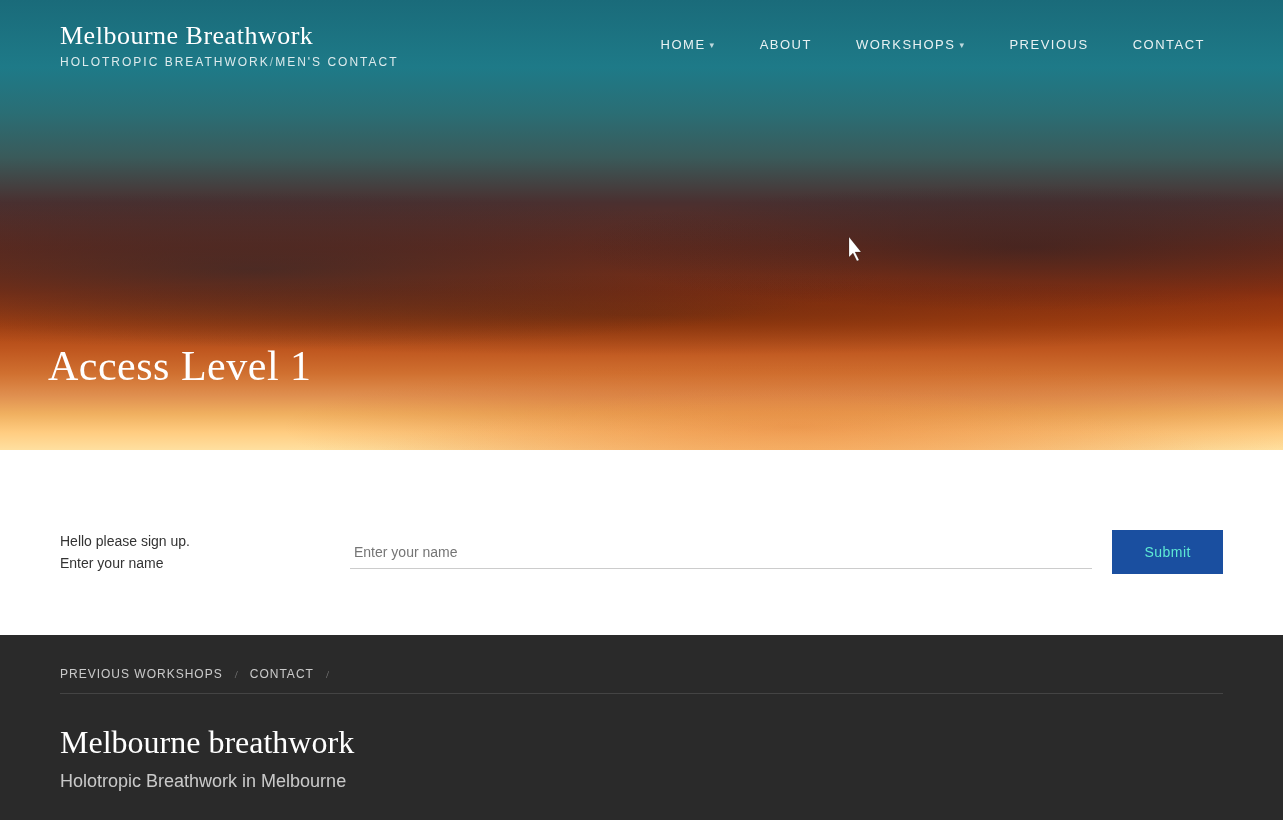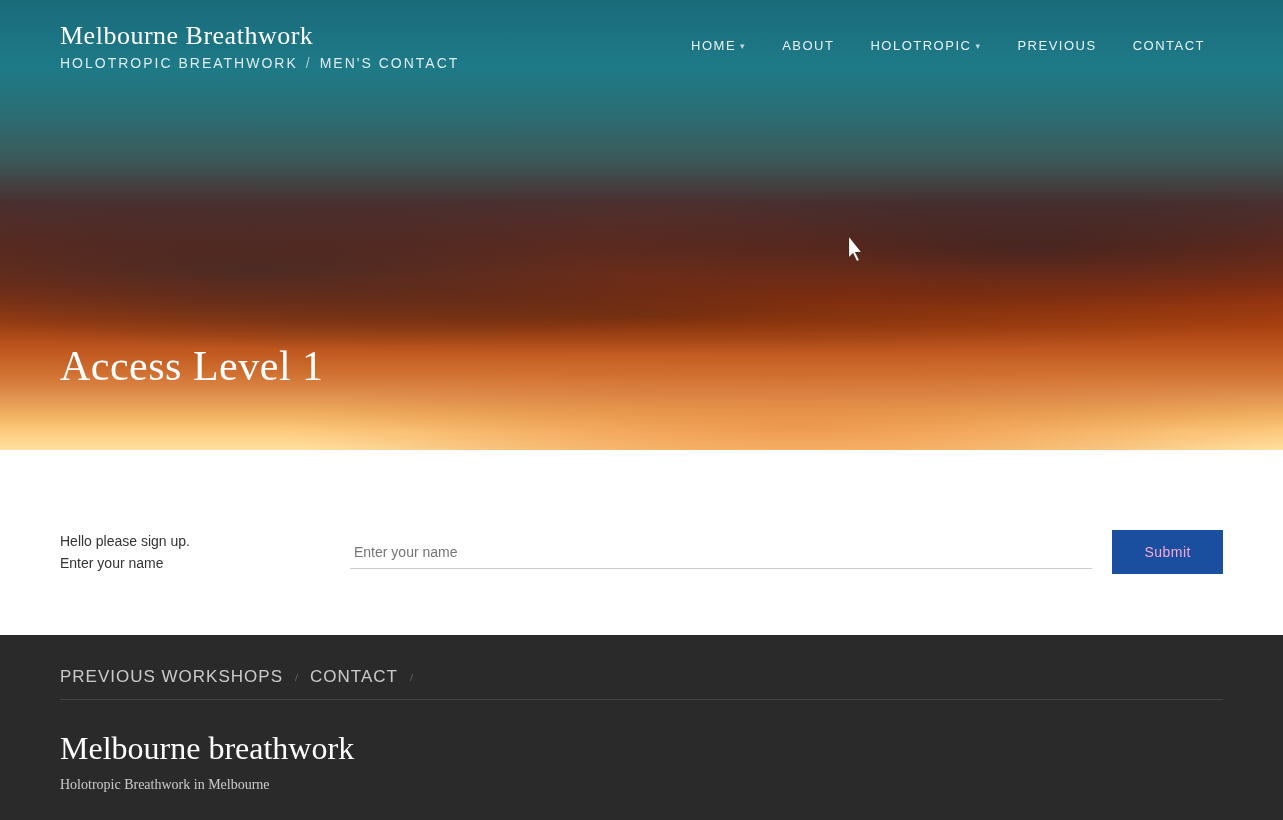--- a/index.html
+++ b/index.html
@@ -67,38 +67,38 @@
       color: white;
       font-family: 'Georgia', serif;
       font-size: 26px;
       font-weight: normal;
       letter-spacing: 0.5px;
       line-height: 1.2;
     }
 
     .brand-sub {
       color: rgba(255,255,255,0.85);
-      font-size: 14px;
+      font-size: 12px;
       letter-spacing: 2px;
       font-family: Arial, sans-serif;
       font-weight: 300;
       margin-top: 4px;
       display: flex;
       align-items: center;
-      gap: 8px;
+      gap: 0;
     }
 
     .brand-sub .sep {
       opacity: 0.7;
     }
 
     .nav-links {
       display: flex;
       align-items: flex-start;
-      gap: 0;
+      gap: 8px;
       list-style: none;
     }
 
     .nav-links li {
       position: relative;
     }
 
     .nav-links li a {
       color: white;
       text-decoration: none;
@@ -115,21 +115,21 @@
 
     .nav-chevron {
       font-size: 9px;
       opacity: 0.8;
     }
 
     
     .hero-content {
       position: absolute;
       bottom: 60px;
-      left: 60px;
+      left: 48px;
       z-index: 10;
       text-align: center;
     }
 
     .hero-title {
       color: white;
       font-family: 'Georgia', serif;
       font-size: 42px;
       font-weight: normal;
       letter-spacing: 0.5px;
@@ -172,21 +172,21 @@
       padding: 8px 4px;
       font-family: Arial, sans-serif;
       font-size: 14px;
       color: #888;
       outline: none;
       background: transparent;
     }
 
     .submit-btn {
       background: #1a4fa0;
-      color: #f9a8d4;
+      color: #5eead4;
       border: none;
       padding: 14px 32px;
       font-family: Arial, sans-serif;
       font-size: 14px;
       letter-spacing: 0.5px;
       cursor: pointer;
       white-space: nowrap;
     }
 
     
@@ -201,21 +201,21 @@
       gap: 0;
       margin-bottom: 30px;
       border-bottom: 1px solid #444;
       padding-bottom: 0;
     }
 
     .footer-nav a {
       color: rgba(255,255,255,0.75);
       text-decoration: none;
       font-family: Arial, sans-serif;
-      font-size: 17px;
+      font-size: 12px;
       letter-spacing: 1px;
       font-weight: 400;
       padding: 12px 0;
     }
 
     .footer-sep {
       color: rgba(255,255,255,0.4);
       margin: 0 12px;
       font-size: 11px;
     }
@@ -223,22 +223,22 @@
     .footer-title {
       color: white;
       font-family: 'Georgia', serif;
       font-size: 32px;
       font-weight: normal;
       margin-bottom: 10px;
     }
 
     .footer-subtitle {
       color: rgba(255,255,255,0.75);
-      font-family: Liberation Serif, serif;
-      font-size: 14px;
+      font-family: Liberation Sans, sans-serif;
+      font-size: 18px;
     }
 
     
     .cursor-dot {
       position: absolute;
       width: 24px;
       height: 24px;
       top: 235px;
       left: 845px;
       z-index: 20;
@@ -275,21 +275,21 @@
           <span class="nav-chevron">▾</span>
         </a>
       </li>
       <li>
         <a href="#">
           <span>ABOUT</span>
         </a>
       </li>
       <li>
         <a href="#">
-          <span>HOLOTROPIC</span>
+          <span>WORKSHOPS</span>
           <span class="nav-chevron">▾</span>
         </a>
       </li>
       <li>
         <a href="#">
           <span>PREVIOUS</span>
         </a>
       </li>
       <li>
         <a href="#">

